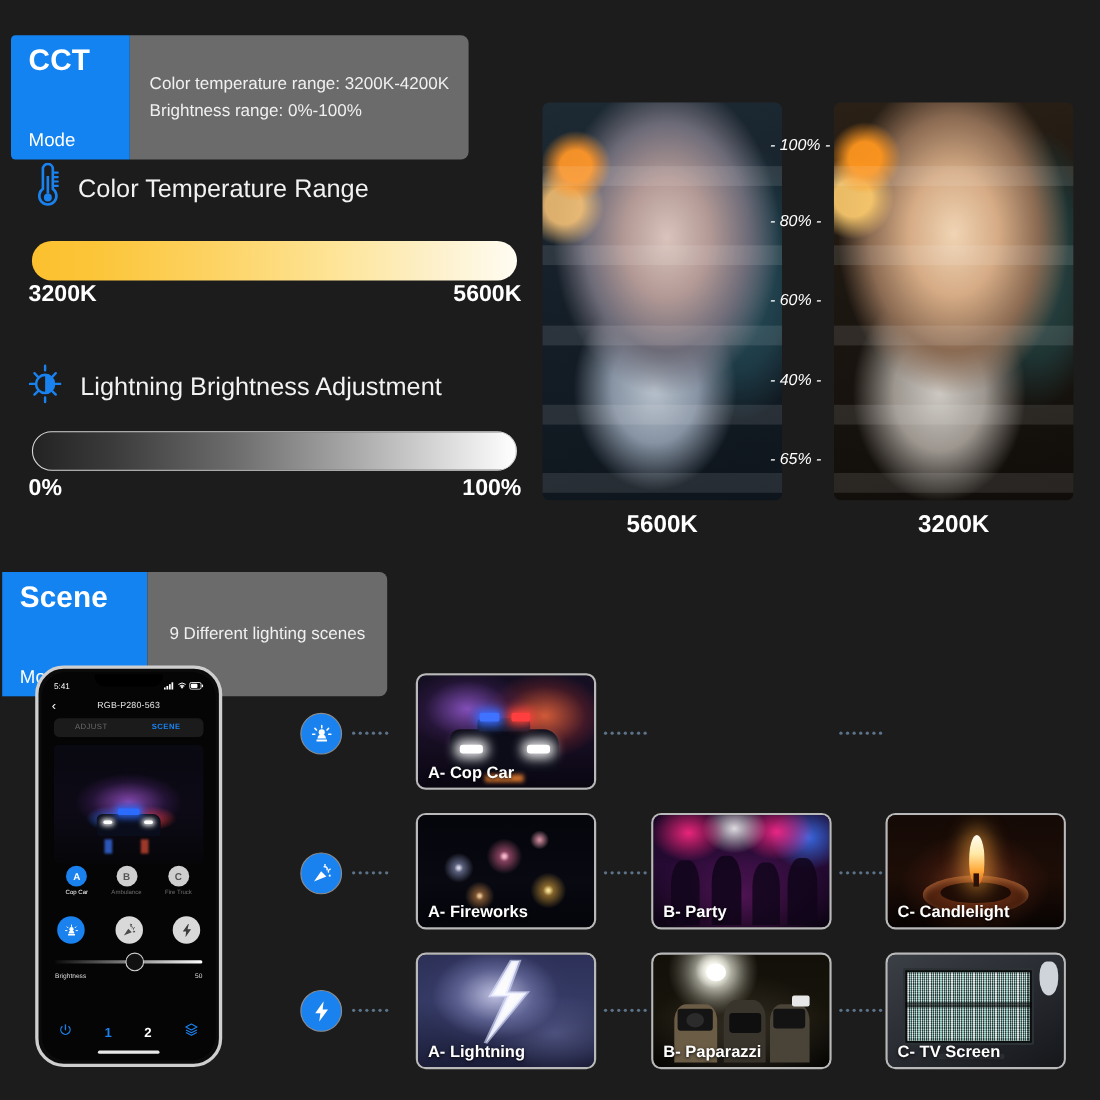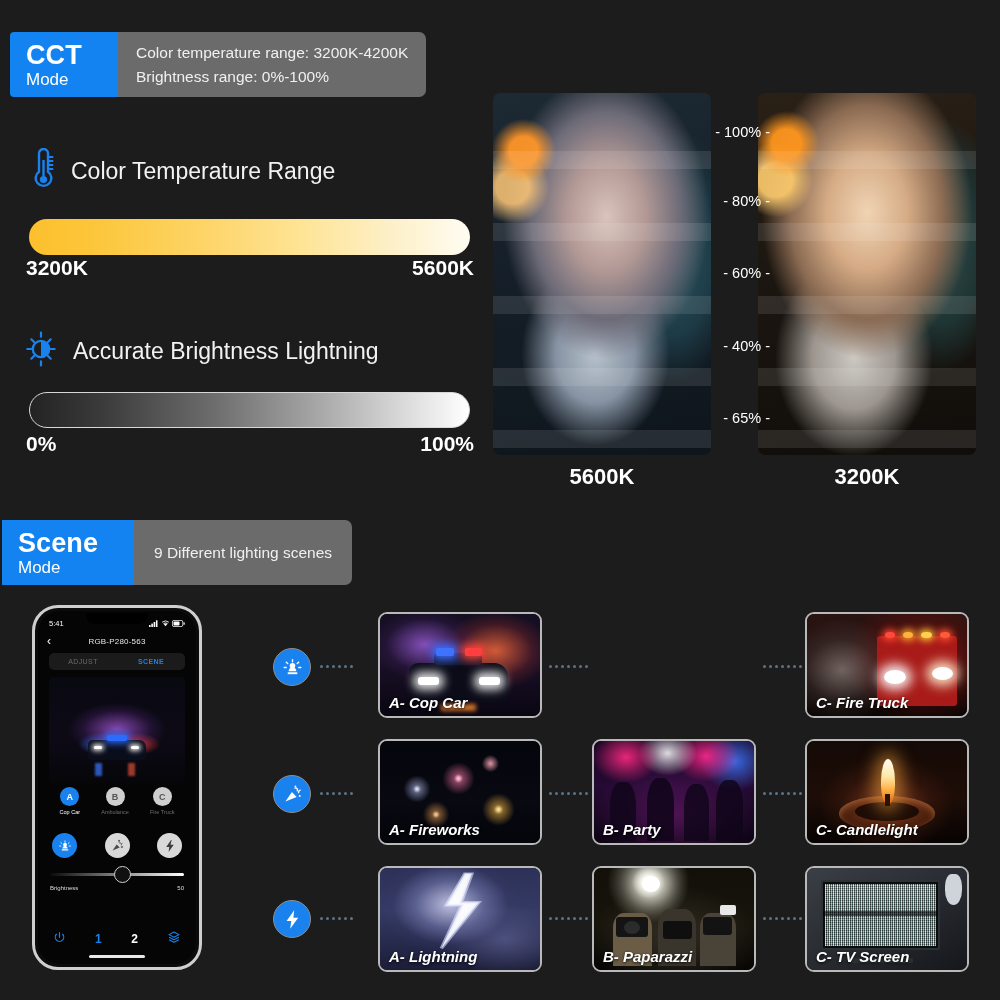--- a/index.html
+++ b/index.html
@@ -12,20 +12,21 @@
   #page { position: relative; width: 1000px; height: 1000px; background: #1c1c1c; }
 
   
   .mode-banner { position: absolute; display: flex; align-items: stretch; }
   .mode-tag {
     background: #1283f0; color: #fff;
     padding: 10px 16px 9px 16px;
     display: flex; flex-direction: column; justify-content: center;
     border-radius: 4px 0 0 4px;
     min-width: 108px;
+    gap: 48px;
   }
   .mode-tag .mode-main { font-size: 27px; font-weight: bold; line-height: 1.02; letter-spacing: .1px; }
   .mode-tag .mode-sub { font-size: 17px; font-weight: normal; line-height: 1.05; margin-top: 1px; }
   .mode-desc {
     background: #6b6b6b; color: #f0f0f0;
     display: flex; flex-direction: column; justify-content: center;
     padding: 8px 18px; border-radius: 0 7px 7px 0;
   }
   .mode-desc span { font-size: 15.5px; line-height: 1.55; white-space: nowrap; }
 
@@ -42,21 +43,21 @@
   }
   .bar-labels { position: absolute; display: flex; justify-content: space-between; color: #ffffff; font-weight: bold; font-size: 21px; }
 
   
   .photo {
     position: absolute; border-radius: 7px; overflow: hidden;
   }
   .photo .bands { position: absolute; inset: 0; }
   .band { position: absolute; left: 0; right: 0; background: rgba(255,255,255,.10); }
 
-  .scale { position: absolute; text-align: right; }
+  .scale { position: absolute; text-align: left; font-style: italic; }
   .scale .tick { color: #fff; font-size: 14.5px; position: absolute; left: 0; right: 0; white-space: nowrap; }
   .plabel { position: absolute; color: #fff; font-weight: bold; font-size: 22px; text-align: center; }
 
   
   .phone {
     position: absolute; left: 32px; top: 605px; width: 170px; height: 365px;
     background: #0b0b0b; border-radius: 26px; border: 3px solid #cfcfcf;
     overflow: hidden;
   }
   .phone-screen { position: absolute; inset: 3px; background: #050505; border-radius: 22px; overflow: hidden; }
@@ -87,21 +88,21 @@
   .botnav { position: absolute; bottom: 16px; left: 0; right: 0; display: flex; justify-content: space-around; align-items: center; }
   .botnav .b { font-size: 12px; font-weight: bold; }
   .home-ind { position: absolute; bottom: 6px; left: 50%; transform: translateX(-50%); width: 56px; height: 3px; border-radius: 2px; background: #e8e8e8; }
 
   .row-icon { position: absolute; width: 38px; height: 38px; border-radius: 50%; background: #1a82ef; border: 1.5px solid #8d8d8d; display: flex; align-items: center; justify-content: center; }
   .dots { position: absolute; height: 3px; display: flex; gap: 3px; align-items: center; }
   .dots i { width: 3px; height: 3px; background: #5d7389; border-radius: 50%; display: block; }
 
   .card { position: absolute; border-radius: 9px; border: 2px solid #b9b9b9; overflow: hidden; }
   .card .art { position: absolute; inset: 0; }
-  .card .clabel { position: absolute; left: 9px; bottom: 5px; color: #fff; font-weight: bold; font-size: 15px; text-shadow: 0 1px 3px rgba(0,0,0,.9); font-style: italic; }
+  .card .clabel { position: absolute; left: 9px; bottom: 5px; color: #fff; font-weight: bold; font-size: 15px; text-shadow: 0 1px 3px rgba(0,0,0,.9); }
 </style>
 </head>
 <body>
 
 <div id="page">
 
   <div class="mode-banner" style="left:10px; top:32px;">
     <div class="mode-tag">
       <div class="mode-main">CCT</div>
       <div class="mode-sub">Mode</div>
@@ -133,21 +134,21 @@
     <span class="icon-blue">
       <svg width="34" height="38" viewBox="0 0 34 38" fill="none">
         <circle cx="17" cy="19" r="8.2" stroke="#1a82ef" stroke-width="2.3"></circle>
         <path d="M17 10.8a8.2 8.2 0 0 1 0 16.4z" fill="#1a82ef"></path>
         <g stroke="#1a82ef" stroke-width="2.2" stroke-linecap="round">
           <path d="M17 2.5v4.2M17 31.3v4.2M3.3 19h4.2M26.5 19h4.2"></path>
           <path d="M7.3 9.3l3 3M23.7 25.7l3 3M26.7 9.3l-3 3M10.3 25.7l-3 3"></path>
         </g>
       </svg>
     </span>
-    <span class="ftitle">Accurate Brightness Lightning</span>
+    <span class="ftitle">Lightning Brightness Adjustment</span>
   </div>
   <div class="bar bright" style="left:29px; top:392px; width:441px;"></div>
   <div class="bar-labels" style="left:26px; top:432px; width:448px;">
     <span>0%</span>
     <span>100%</span>
   </div>
 
   <div class="photo" style="left:493px; top:93px; width:218px; height:362px;">
     <div class="art" style="position:absolute; inset:0;
         background:
@@ -447,37 +448,20 @@
     <div style="position:absolute; left:34%; top:38%; width:30%; height:12%; background:#13182c; border-radius:4px;"></div>
     <div style="position:absolute; left:35%; top:33%; width:11%; height:8%; background:#3f72ff; border-radius:2px; box-shadow:0 0 9px 4px rgba(60,110,255,.95);"></div>
     <div style="position:absolute; left:53%; top:33%; width:11%; height:8%; background:#ff3f3f; border-radius:2px; box-shadow:0 0 9px 4px rgba(255,70,60,.9);"></div>
     <div style="position:absolute; left:24%; top:62%; width:13%; height:8%; background:#ffffff; border-radius:3px; box-shadow:0 0 10px 5px rgba(255,255,255,.85);"></div>
     <div style="position:absolute; left:62%; top:62%; width:13%; height:8%; background:#ffffff; border-radius:3px; box-shadow:0 0 10px 5px rgba(255,255,255,.85);"></div>
     <div style="position:absolute; left:38%; top:88%; width:22%; height:7%; background:rgba(255,140,50,.8); filter:blur(2px);"></div>
     <div class="clabel">A- Cop Car</div>
   </div>
 
 
-  <div class="card" style="left:805px; top:612px; width:164px; height:106px;">
-    <div class="art" style="
-      background:
-        radial-gradient(ellipse 45% 60% at 22% 55%, rgba(180,170,165,.55) 0%, rgba(90,80,78,.3) 50%, rgba(0,0,0,0) 85%),
-        radial-gradient(ellipse 55% 70% at 72% 45%, rgba(200,35,30,.75) 0%, rgba(110,15,12,.4) 55%, rgba(0,0,0,0) 90%),
-        linear-gradient(180deg,#2a1412 0%,#1e0d0c 50%,#0a0504 100%);"></div>
-    <div style="position:absolute; left:44%; top:22%; width:50%; height:68%; background:#a81b18; border-radius:3px;"></div>
-    <div style="position:absolute; left:46%; top:15%; width:46%; height:11%; display:flex; justify-content:space-around; align-items:center;">
-      <span style="width:14%; height:58%; background:#ff4a3a; border-radius:50%; box-shadow:0 0 7px 3px rgba(255,70,50,.95);"></span>
-      <span style="width:14%; height:58%; background:#ffb33a; border-radius:50%; box-shadow:0 0 7px 3px rgba(255,170,50,.9);"></span>
-      <span style="width:14%; height:58%; background:#ffd24a; border-radius:50%; box-shadow:0 0 7px 3px rgba(255,200,60,.9);"></span>
-      <span style="width:14%; height:58%; background:#ff5a3a; border-radius:50%; box-shadow:0 0 7px 3px rgba(255,80,50,.9);"></span>
-    </div>
-    <div style="position:absolute; left:48%; top:55%; width:14%; height:14%; background:#fff; border-radius:50%; box-shadow:0 0 12px 6px rgba(255,255,255,.9);"></div>
-    <div style="position:absolute; left:78%; top:52%; width:13%; height:13%; background:#fff; border-radius:50%; box-shadow:0 0 12px 6px rgba(255,240,210,.9);"></div>
-    <div class="clabel">C- Fire Truck</div>
-  </div>
 
   <div class="card" style="left:378px; top:739px; width:164px; height:106px;">
     <div class="art" style="background: linear-gradient(180deg,#05060c 0%,#080911 60%,#04050a 100%);"></div>
     <div style="position:absolute; left:30%; top:14%; width:38%; height:46%;
       background: radial-gradient(circle, rgba(255,190,210,.95) 0 3%, rgba(255,120,170,.5) 12%, rgba(255,90,150,0) 42%);"></div>
     <div style="position:absolute; left:8%; top:28%; width:30%; height:38%;
       background: radial-gradient(circle, rgba(235,235,255,.9) 0 3%, rgba(190,200,255,.45) 13%, rgba(160,180,255,0) 44%);"></div>
     <div style="position:absolute; left:56%; top:44%; width:36%; height:46%;
       background: radial-gradient(circle, rgba(255,230,150,.95) 0 3%, rgba(255,190,70,.5) 13%, rgba(255,170,50,0) 44%);"></div>
     <div style="position:absolute; left:20%; top:52%; width:30%; height:40%;

